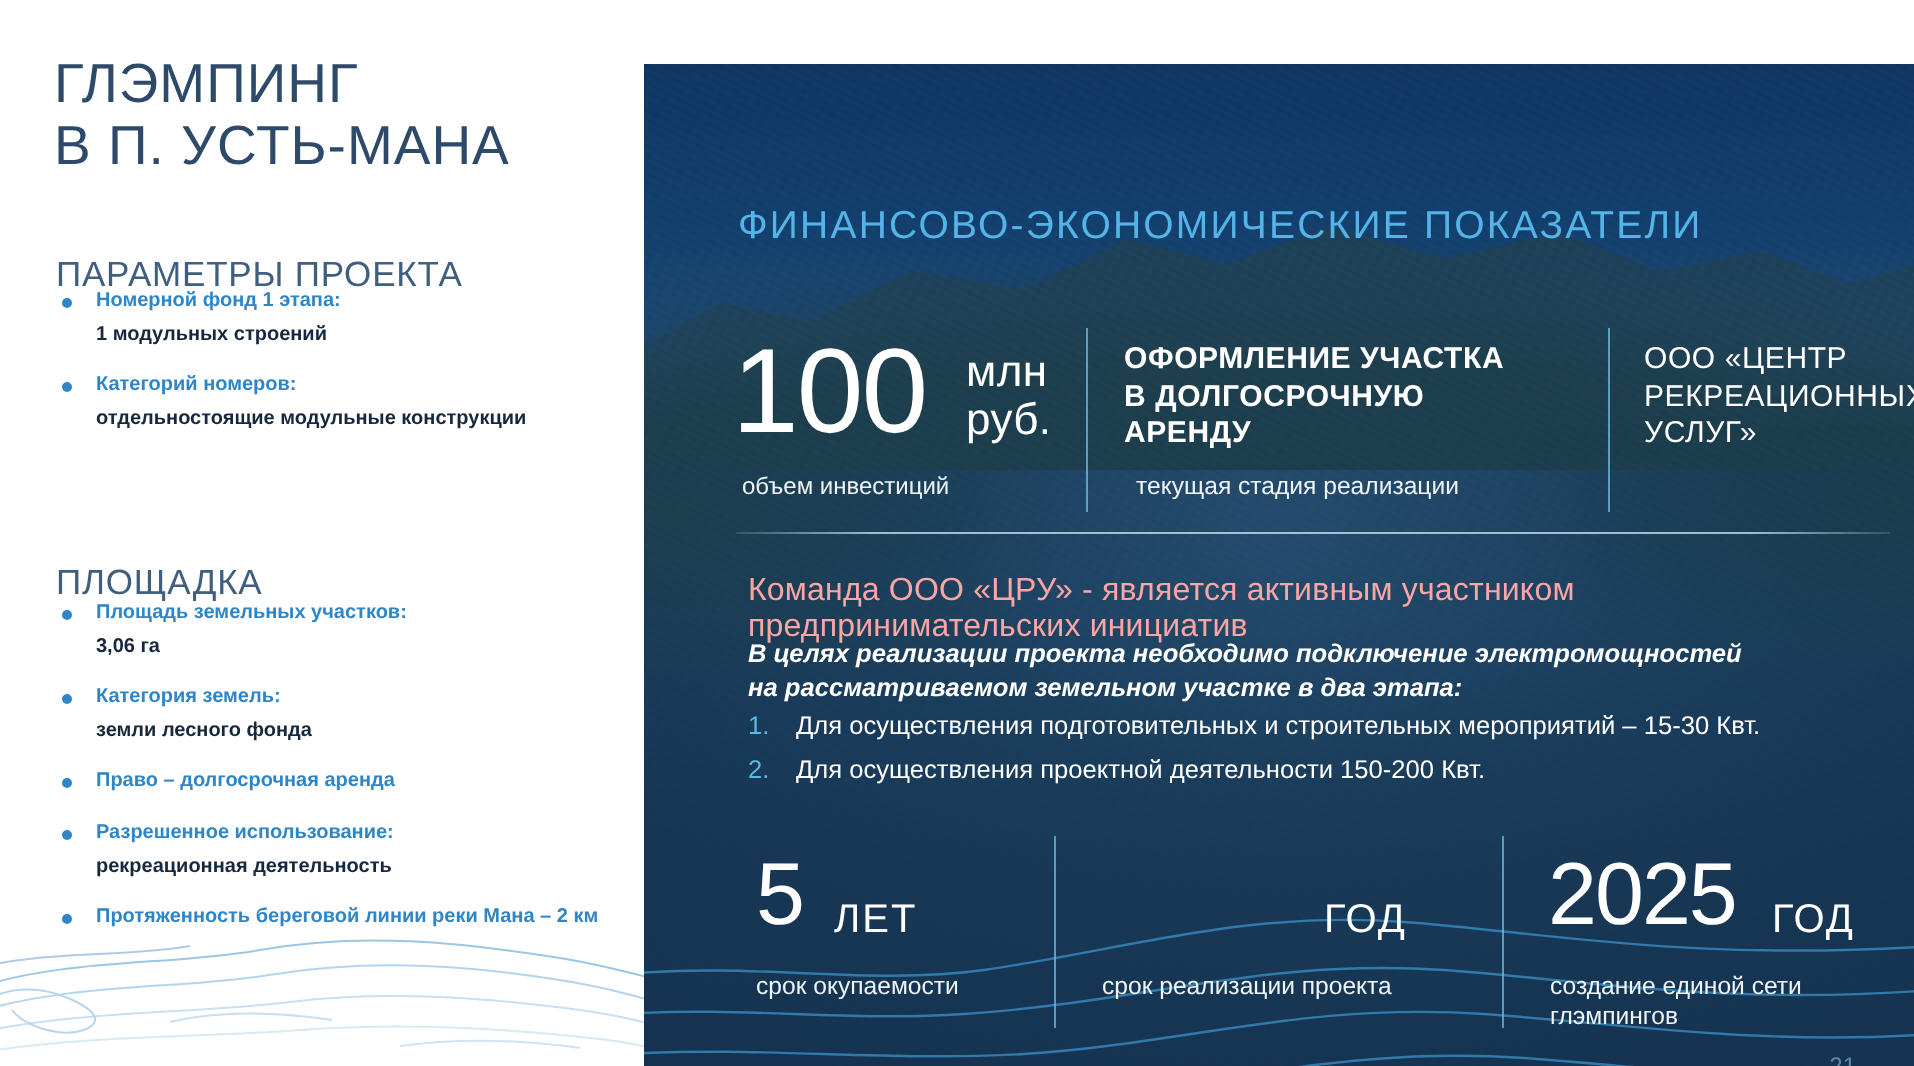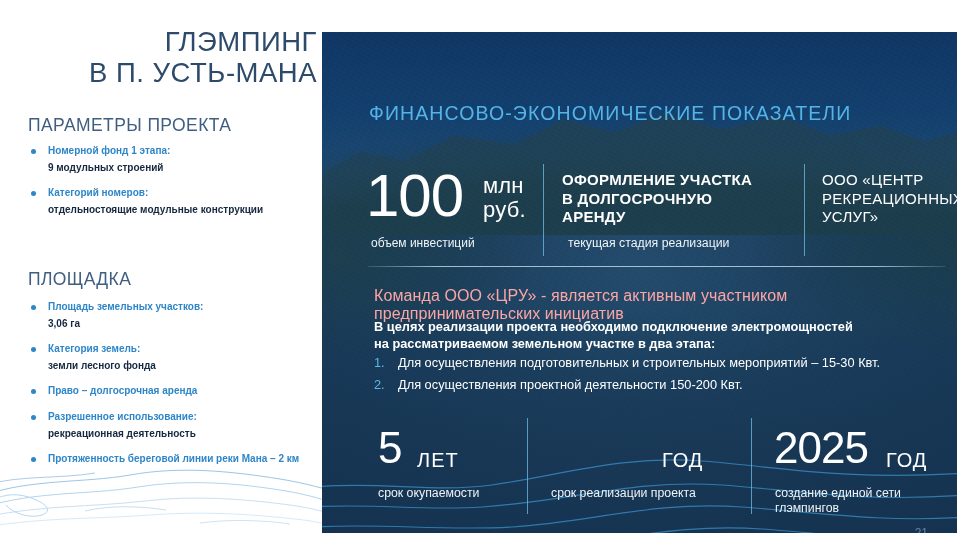--- a/index.html
+++ b/index.html
@@ -23,26 +23,25 @@
   #left-waves{
     position:absolute;left:-10px;bottom:-6px;width:345px;height:90px;
     pointer-events:none;
   }
   .l-title{
     position:absolute;left:27px;top:26px;width:290px;
     font-size:27.5px;line-height:31px;
     font-weight:300;letter-spacing:.5px;
     color:#2d4a6b;
     white-space:pre-line;
-    text-align:right;
   }
   .sec-head{
     position:absolute;left:28px;
     font-size:17.5px;letter-spacing:.4px;
-    font-weight:400;color:#3f5e80;
+    font-weight:400;color:#3f5e80;margin-top:12px;
   }
   #sec-head-1{top:115px;}
   #sec-head-2{top:269px;}
 
   .bullet-list{position:absolute;left:28px;width:290px;margin:0;padding:0;list-style:none;}
   #list-1{top:143px;}
   #list-2{top:299px;}
   .bullet-list li{
     position:relative;
     padding-left:20px;
@@ -173,20 +172,21 @@
     background:linear-gradient(90deg,rgba(200,225,240,.15),rgba(210,230,245,.75) 12%,rgba(210,230,245,.75) 88%,rgba(200,225,240,.15));
   }
   #team-line{
     position:absolute;left:52px;top:255px;
     font-size:16px;color:#fca5a5;font-weight:400;letter-spacing:.1px;
   }
   #need-text{
     position:absolute;left:52px;top:286px;width:560px;
     font-size:12.8px;line-height:17px;color:#ffffff;font-weight:700;
     white-space:pre-line;
+    font-style:italic;
   }
   #num-list{
     position:absolute;left:52px;top:322px;width:570px;
     margin:0;padding:0;list-style:none;
   }
   #num-list li{
     position:relative;padding-left:24px;margin-bottom:5px;
     font-size:12.8px;line-height:17px;color:#ffffff;font-weight:500;
   }
   #num-list li .idx{
@@ -238,21 +238,21 @@
 
     <div class="l-title">ГЛЭМПИНГ
 В П. УСТЬ-МАНА</div>
 
     <div class="sec-head" id="sec-head-1">ПАРАМЕТРЫ ПРОЕКТА</div>
 
     <ul class="bullet-list" id="list-1">
       <li>
         <span class="dot"></span>
         <span class="hl">Номерной фонд 1 этапа:</span><br>
-        <span class="rest">9 модульных строений</span>
+        <span class="rest">1 модульных строений</span>
       </li>
       <li>
         <span class="dot"></span>
         <span class="hl">Категорий номеров:</span><br>
         <span class="rest">отдельностоящие модульные конструкции</span>
       </li>
     </ul>
 
     <div class="sec-head" id="sec-head-2">ПЛОЩАДКА</div>
 

